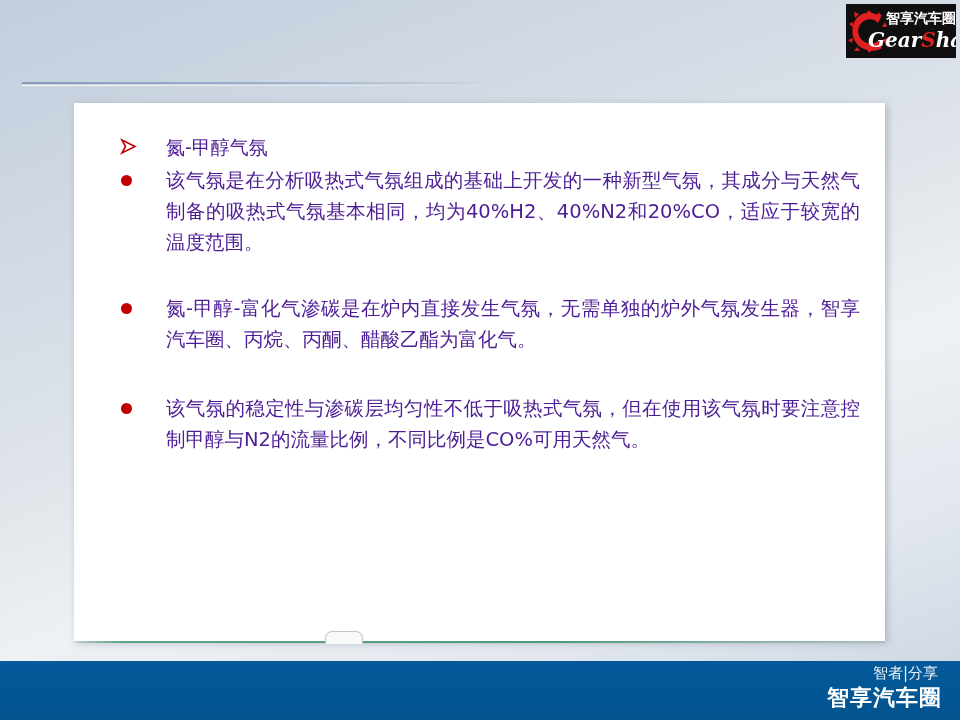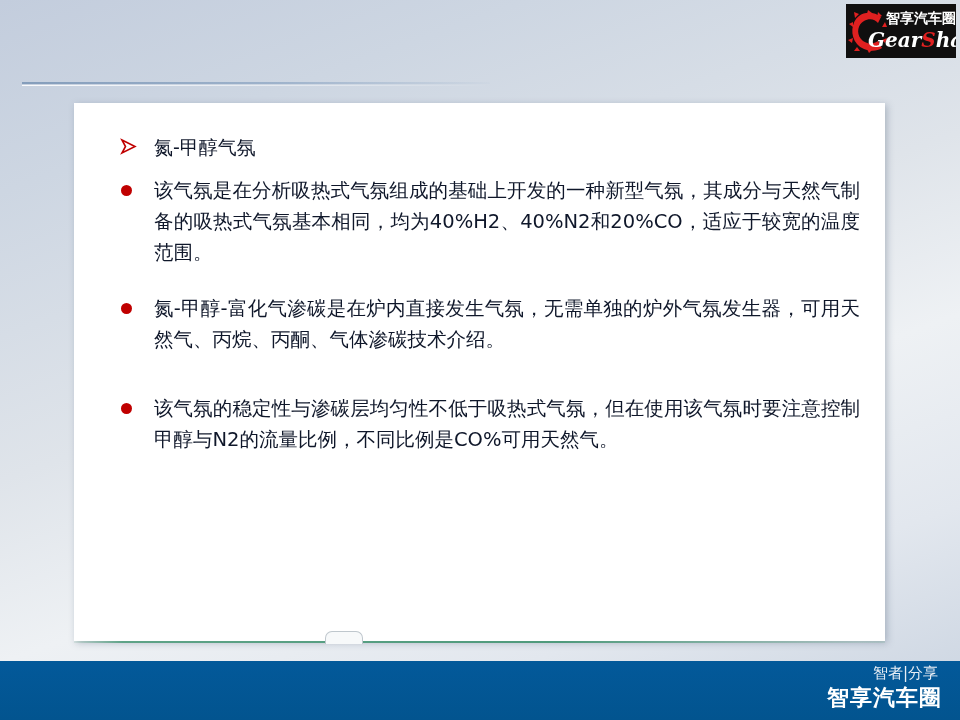--- a/index.html
+++ b/index.html
@@ -153,34 +153,34 @@
   .bullet-dot {
     position: absolute;
     left: 1px;
     top: 10px;
     width: 11px;
     height: 11px;
     border-radius: 50%;
     background: #c00000;
   }
   .btext {
-    margin-left: 34px;
+    margin-left: 46px;
     font-size: 19.5px;
     line-height: 31px;
-    color: #0f172a;
+    color: #4c1d95;
     text-align: justify;
     font-family: "DejaVu Sans", "Liberation Sans", sans-serif;
   }
   .btext-head {
     font-size: 19px;
     line-height: 28px;
   }
 
   .b0 { top: 30px; }
-  .b1 { top: 72px; }
+  .b1 { top: 62px; }
   .b2 { top: 190px; }
   .b3 { top: 290px; }
 
   
   .footer-bar {
     position: absolute;
     left: 0;
     top: 661px;
     width: 960px;
     height: 59px;
@@ -253,21 +253,21 @@
         <div class="bullet">
           <span class="bullet-dot"></span>
         </div>
         <div class="btext">该气氛是在分析吸热式气氛组成的基础上开发的一种新型气氛，其成分与天然气制备的吸热式气氛基本相同，均为40%H2、40%N2和20%CO，适应于较宽的温度范围。</div>
       </div>
 
       <div class="block b2">
         <div class="bullet">
           <span class="bullet-dot"></span>
         </div>
-        <div class="btext">氮-甲醇-富化气渗碳是在炉内直接发生气氛，无需单独的炉外气氛发生器，可用天然气、丙烷、丙酮、气体渗碳技术介绍。</div>
+        <div class="btext">氮-甲醇-富化气渗碳是在炉内直接发生气氛，无需单独的炉外气氛发生器，智享汽车圈、丙烷、丙酮、醋酸乙酯为富化气。</div>
       </div>
 
       <div class="block b3">
         <div class="bullet">
           <span class="bullet-dot"></span>
         </div>
         <div class="btext">该气氛的稳定性与渗碳层均匀性不低于吸热式气氛，但在使用该气氛时要注意控制甲醇与N2的流量比例，不同比例是CO%可用天然气。</div>
       </div>
 
     </div>

